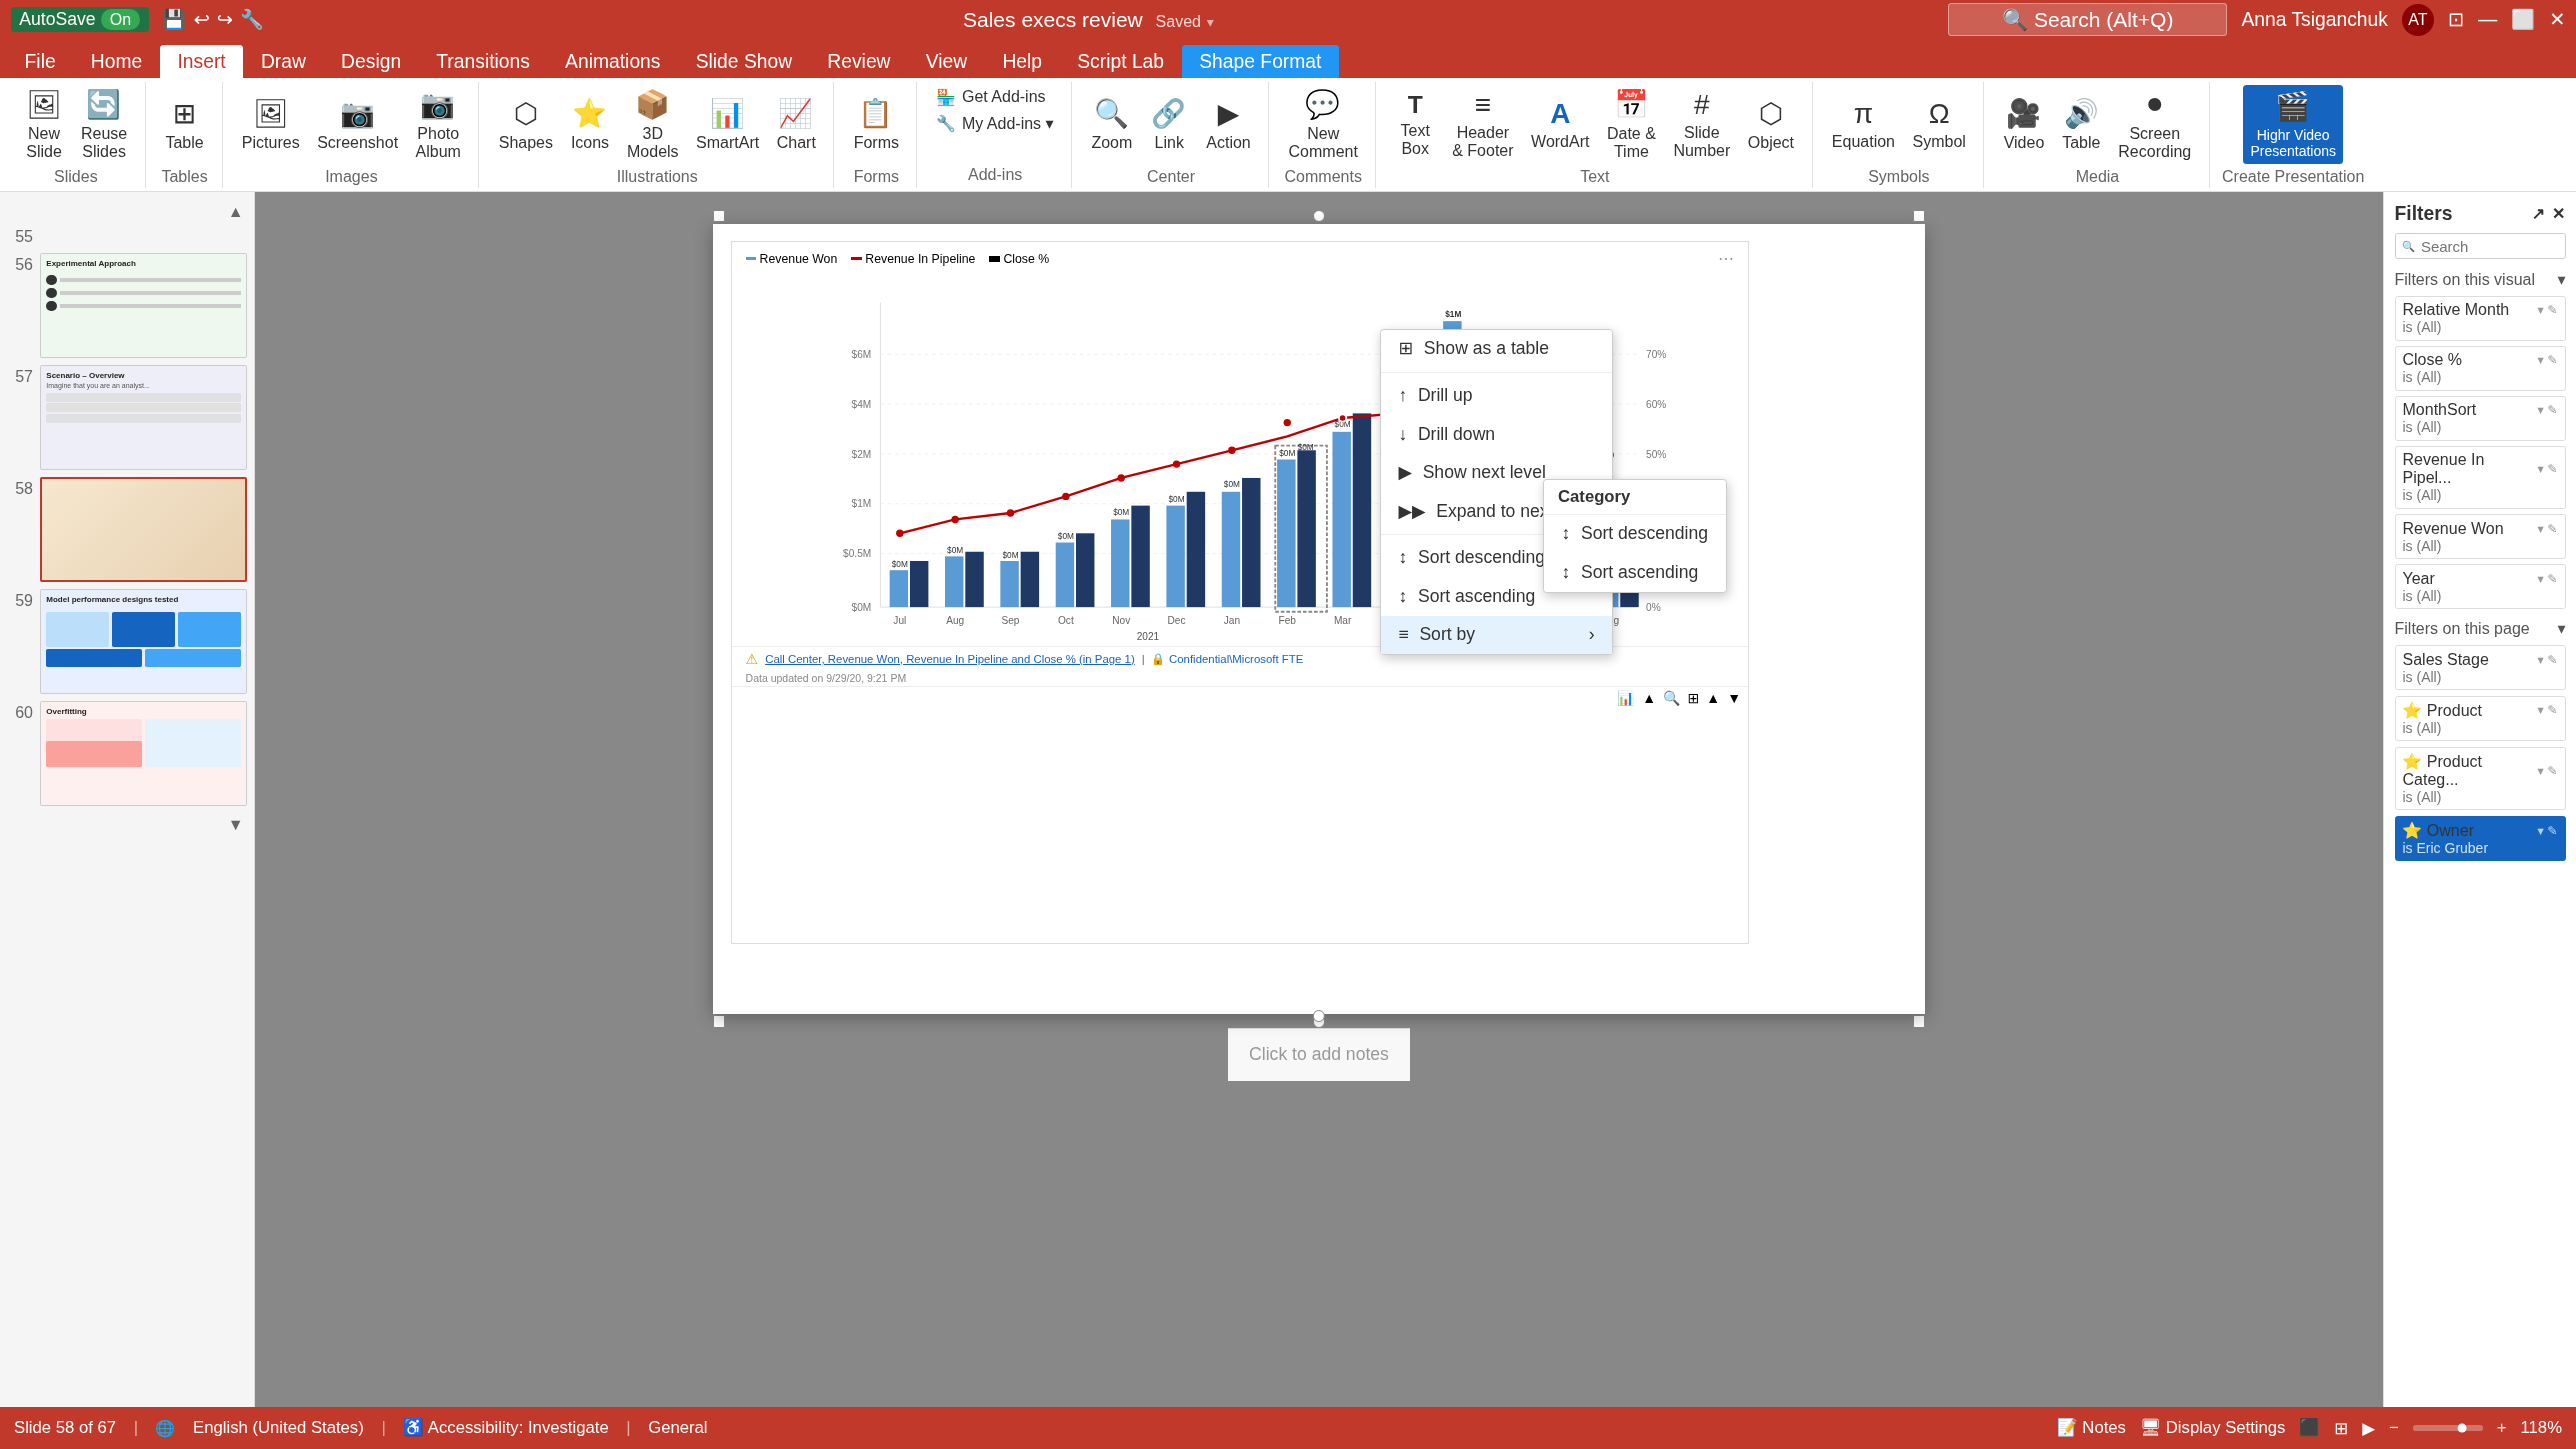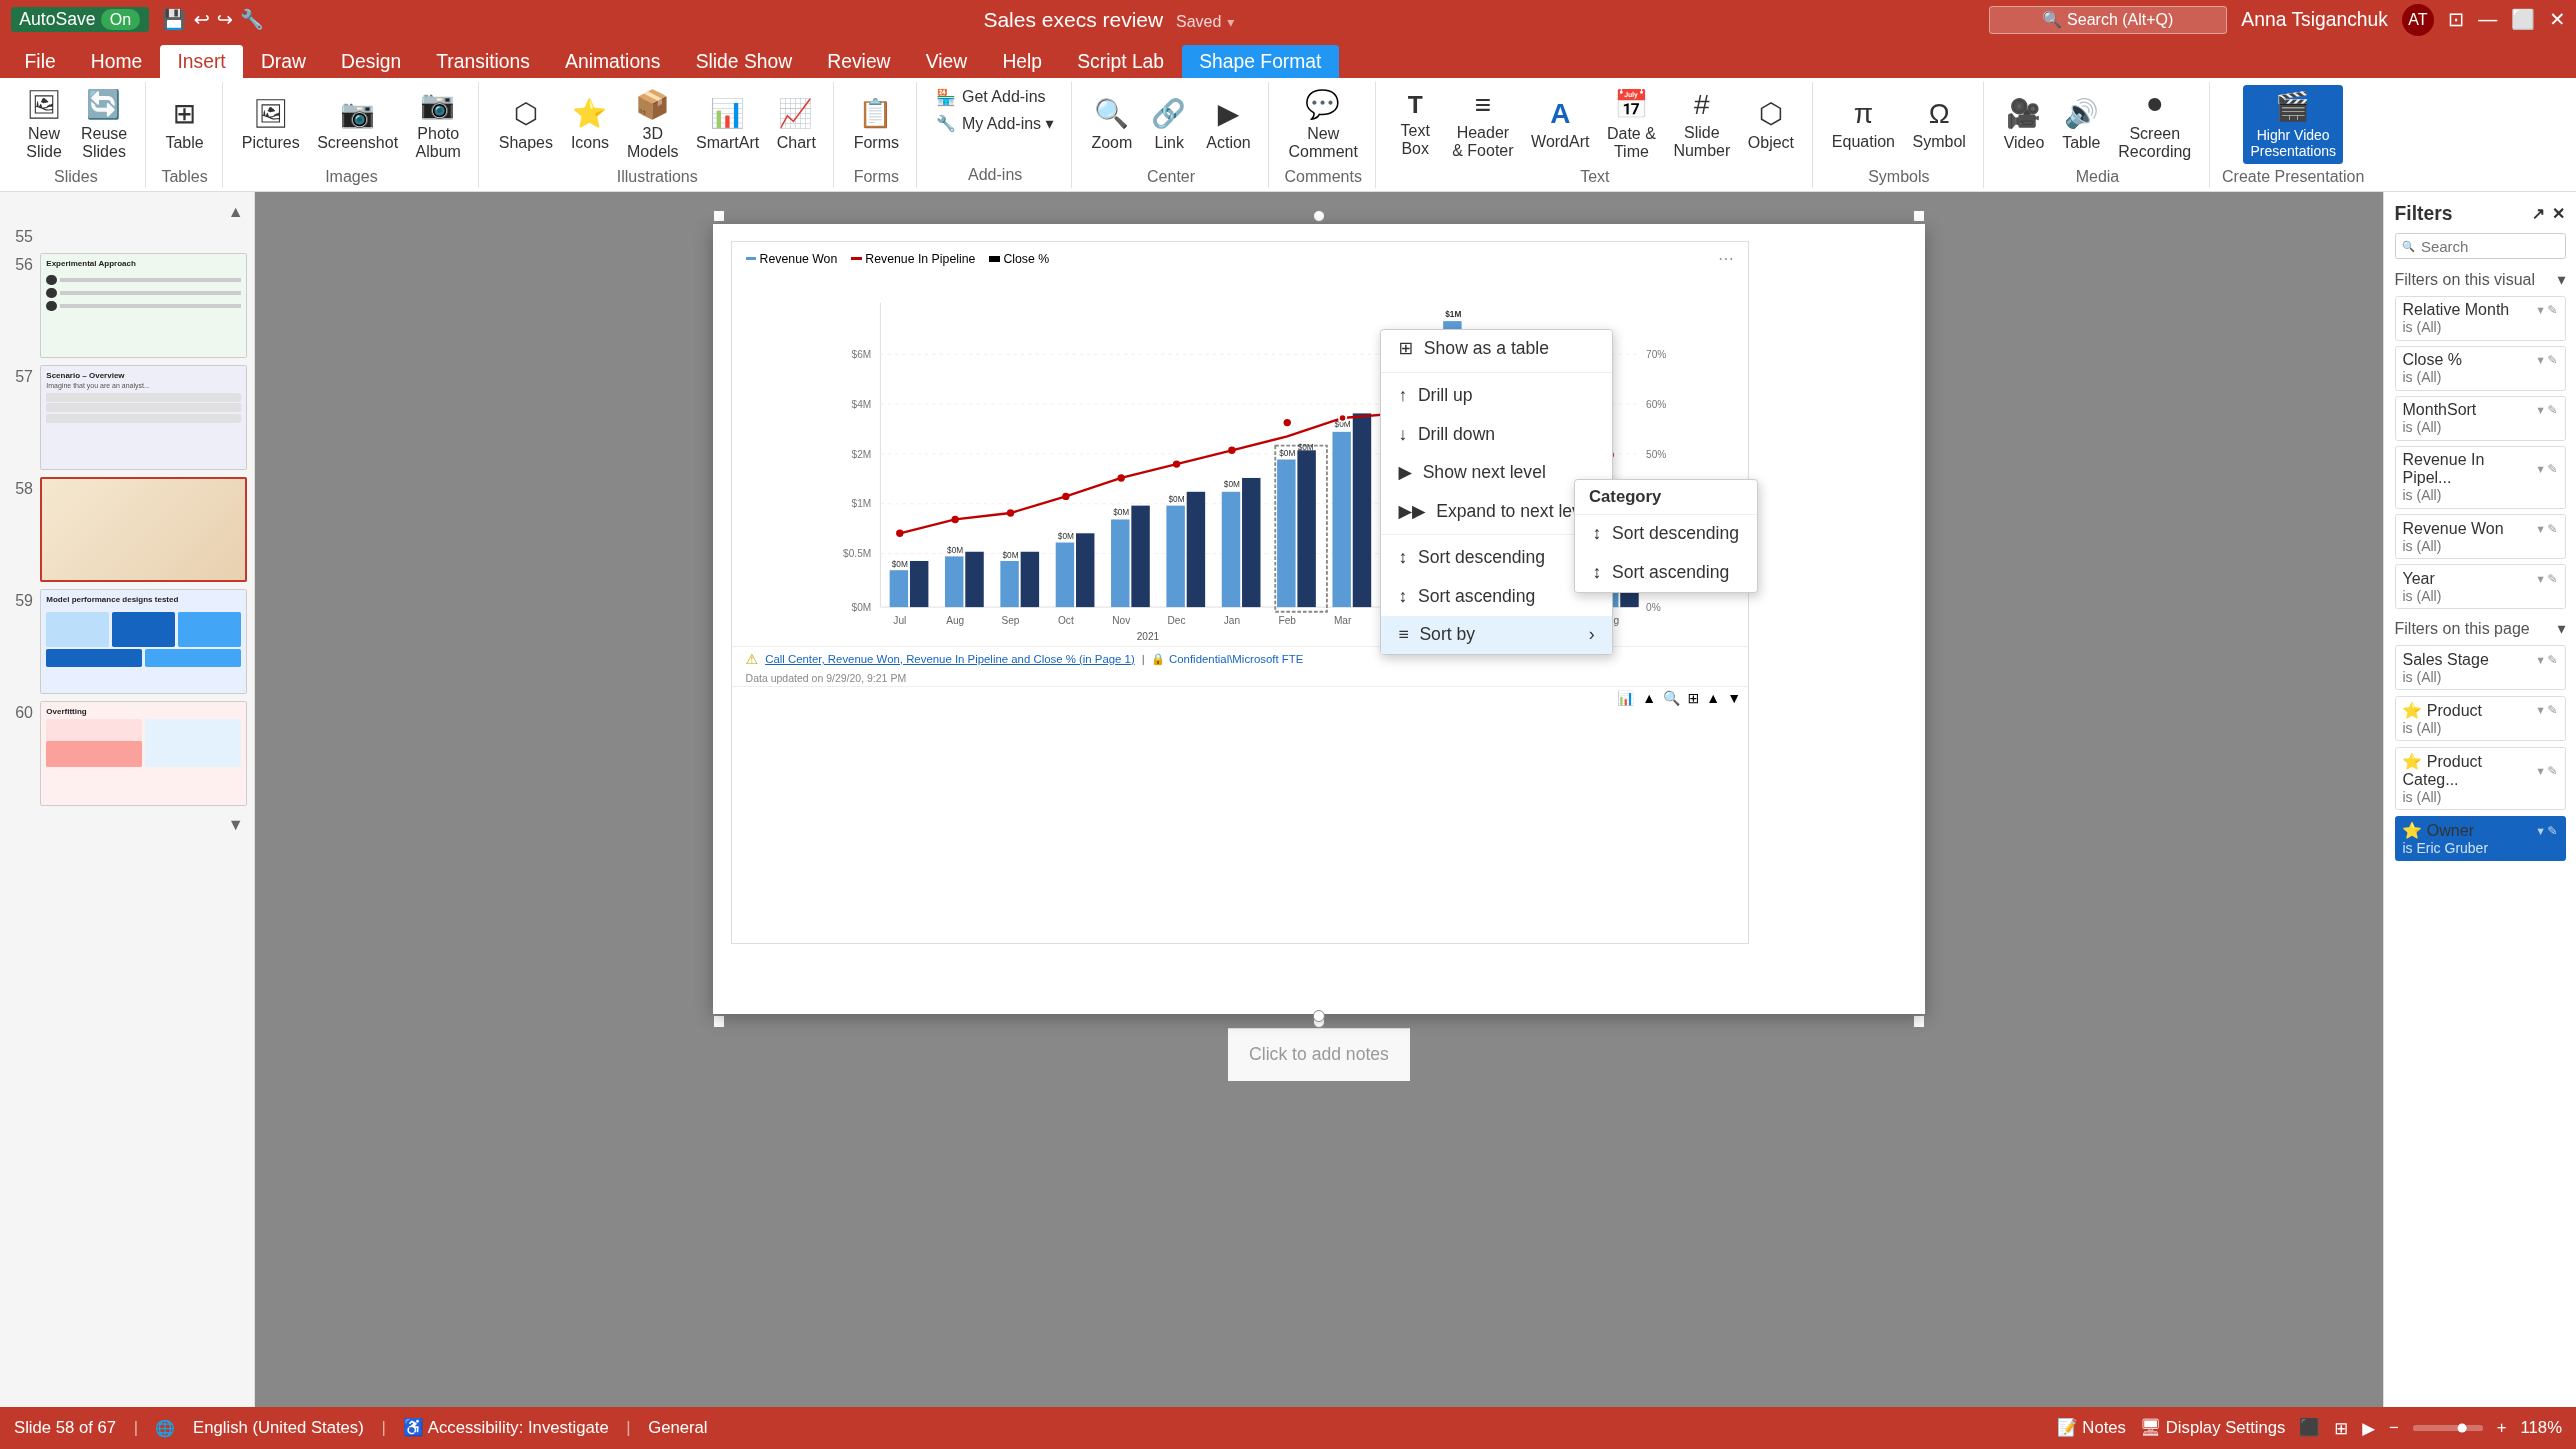--- a/index.html
+++ b/index.html
@@ -13,21 +13,21 @@
       align-items: center;
       justify-content: space-between;
       padding: 0 10.5px;
       color: white;
     }
     .title-bar-left { display: flex; align-items: center; gap: 14px; }
     .title-bar-center { font-size: 21px; color: white; }
     .title-bar-right { display: flex; align-items: center; gap: 14px; font-size: 19.3px; }
     .autosave-badge { background: #217346; color: white; border-radius: 3.5px; padding: 1.8px 8.8px; font-size: 17.6px; display: flex; align-items: flex-start; gap: 5.3px; }
     .autosave-toggle { background: #34a853; border-radius: 17.6px; padding: 1.8px 8.8px; font-size: 16px; }
-    .search-bar-title { background: rgba(255,255,255,0.2); border: 0.9px solid rgba(255,255,255,0.4); border-radius: 3.5px; padding: 3.5px 53px; color: white; font-size: 16px; margin-left: 35px; }
+    .search-bar-title { background: rgba(255,255,255,0.2); border: 0.9px solid rgba(255,255,255,0.4); border-radius: 3.5px; padding: 3.5px 53px; color: white; font-size: 21px; margin-left: 35px; }
 
     
     .ribbon-tabs {
       height: 39px;
       background: #c0392b;
       display: flex;
       align-items: flex-end;
       padding: 0 7px;
     }
     .ribbon-tab {
@@ -818,21 +818,21 @@
             <span>↕</span>
             <span>Sort ascending</span>
           </div>
           <div class="context-menu-item context-menu-sub highlighted">
             <span>≡</span>
             <span style="flex:1;">Sort by</span>
             <span>›</span>
           </div>
         </div>
 
-        <div class="sub-context-menu" style="top:255px;left:861px;">
+        <div class="sub-context-menu" style="top:255px;left:830px;">
           <div style="padding:7px 14px;font-size:16.7px;font-weight:bold;color:#333;border-bottom:0.9px solid #eee;">Category</div>
           <div class="sub-context-item">
             <span>↕</span>
             <span>Sort descending</span>
           </div>
           <div class="sub-context-item">
             <span>↕</span>
             <span>Sort ascending</span>
           </div>
         </div>

